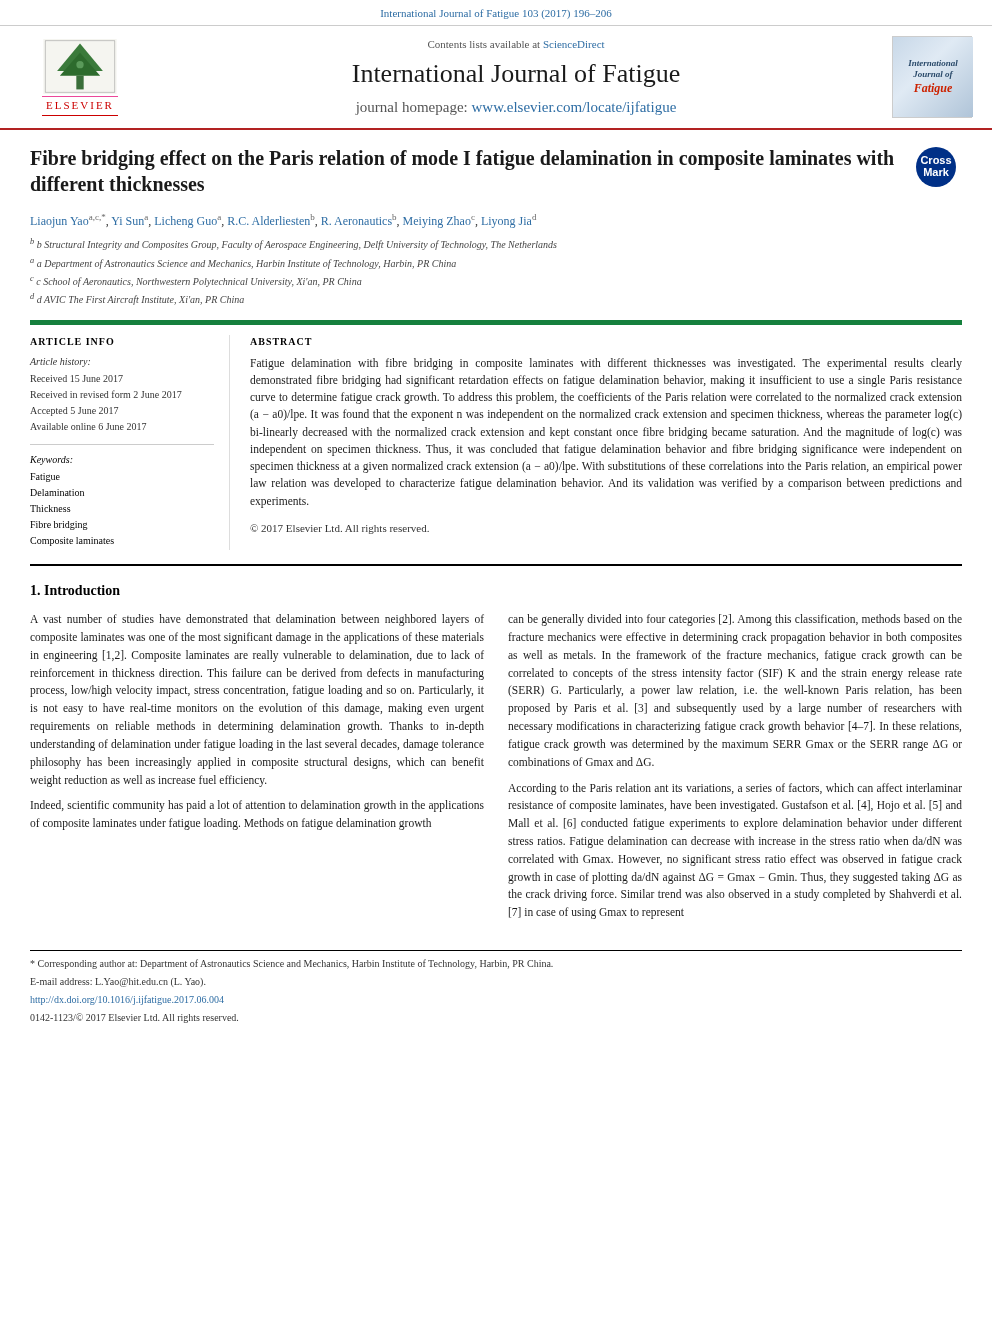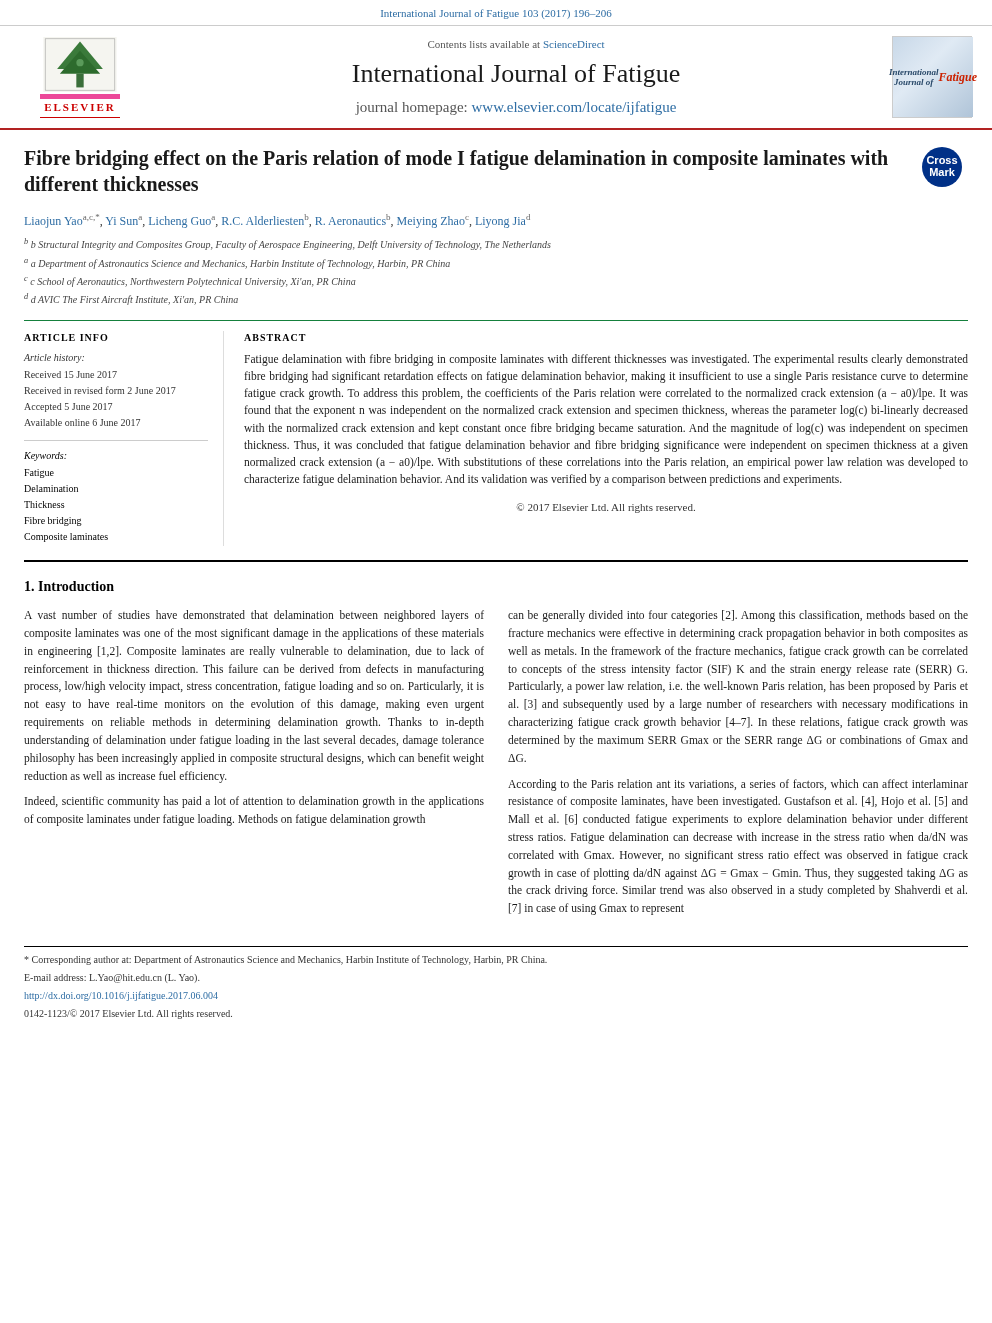--- a/index.html
+++ b/index.html
@@ -35,23 +35,23 @@
       align-items: center;
       gap: 2px;
     }
     .elsevier-tree {
       width: 80px;
       height: 55px;
     }
     .elsevier-text {
       font-size: 11px;
       color: #cc0000;
-      font-weight: bold;
+      font-weight: normal;
       letter-spacing: 2px;
-      border-top: 5px solid #ec4899;
+      border-top: 1px solid #ec4899;
       border-bottom: 1px solid #cc0000;
       padding: 1px 4px;
     }
     .journal-title-block {
       flex: 1;
       text-align: center;
     }
     .science-direct-link {
       font-size: 11px;
       color: #555;
@@ -67,21 +67,21 @@
     .journal-homepage {
       font-size: 15px;
       color: #555;
     }
     .journal-thumb {
       width: 80px;
       flex-shrink: 0;
       border: 1px solid #ccc;
     }
     .article-container {
-      padding: 15px 24px;
+      padding: 15px 30px;
     }
     .article-title-section {
       display: flex;
       align-items: flex-start;
       margin-bottom: 8px;
       padding-bottom: 6px;
     }
     .article-main-title {
       font-size: 20px;
       font-weight: bold;
@@ -109,21 +109,21 @@
       font-size: 10px;
       color: #444;
       font-style: italic;
       margin-bottom: 12px;
       line-height: 1.5;
     }
     .affiliation-line { margin-bottom: 2px; }
     .two-col {
       display: flex;
       gap: 20px;
-      border-top: 1px solid #15803d;
+      border-top: 5px solid #15803d;
       padding-top: 10px;
       margin-top: 8px;
     }
     .article-info-col {
       width: 200px;
       flex-shrink: 0;
       border-right: 1px solid #ddd;
       padding-right: 15px;
     }
     .abstract-col {
@@ -161,21 +161,21 @@
     .keyword-item { margin-bottom: 2px; }
     .abstract-text {
       font-size: 11.5px;
       line-height: 1.5;
       color: #1a1a1a;
       text-align: justify;
     }
     .abstract-text p { margin-bottom: 11px; }
     .copyright {
       font-size: 11px;
-      text-align: center;
+      text-align: left;
       margin-top: 8px;
       color: #333;
     }
     .divider-thick {
       border: none;
       border-top: 2px solid #000;
       margin: 14px 0;
     }
     .body-text {
       font-size: 11.5px;
@@ -206,22 +206,21 @@
       font-size: 10px;
       color: #333;
     }
     .footnote-item { margin-bottom: 4px; }
     .footnote-link { color: #2e6da4; text-decoration: none; }
     .journal-thumb-inner {
       background: linear-gradient(135deg, #c8d8e8 0%, #e0eaf4 40%, #b0c4d8 100%);
       width: 80px;
       height: 80px;
       display: flex;
-      flex-direction: row;
-      align-items: center;
+      flex-direction: column;
       justify-content: center;
       font-size: 8px;
       color: #2a4a6a;
       text-align: center;
       padding: 4px;
     }
     .thumb-title {
       font-size: 9px;
       font-weight: bold;
       font-style: italic;

